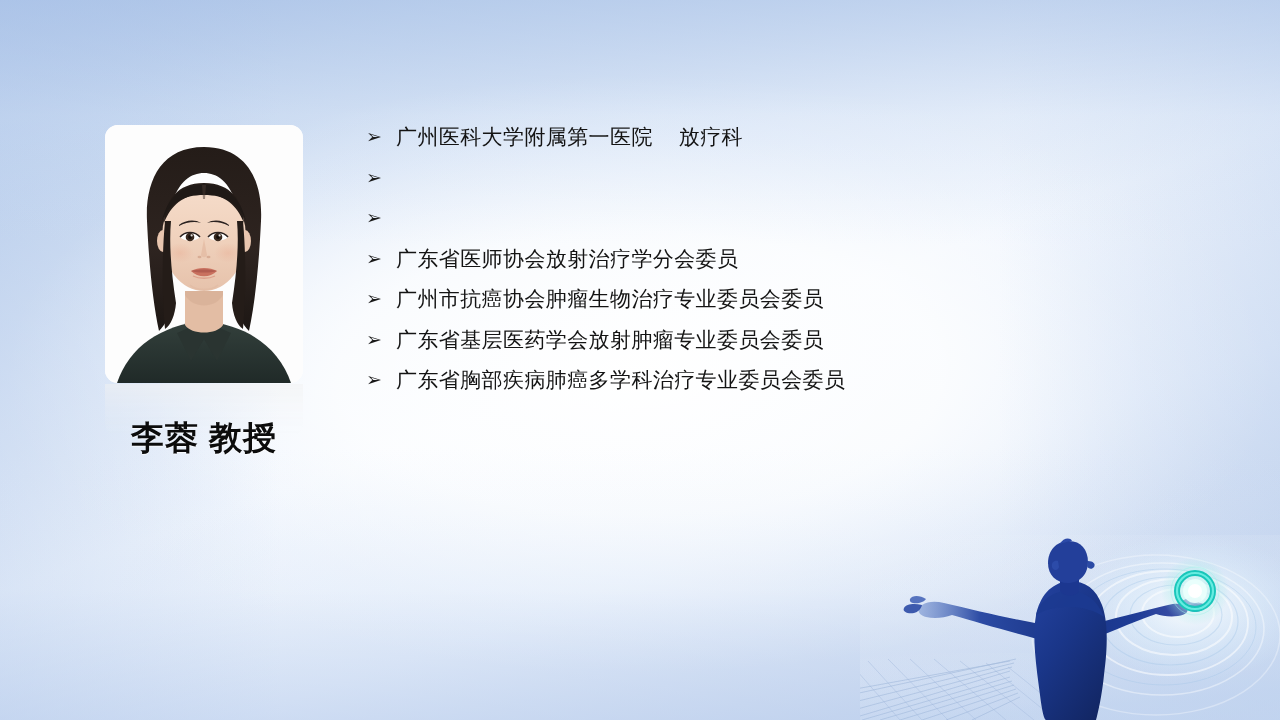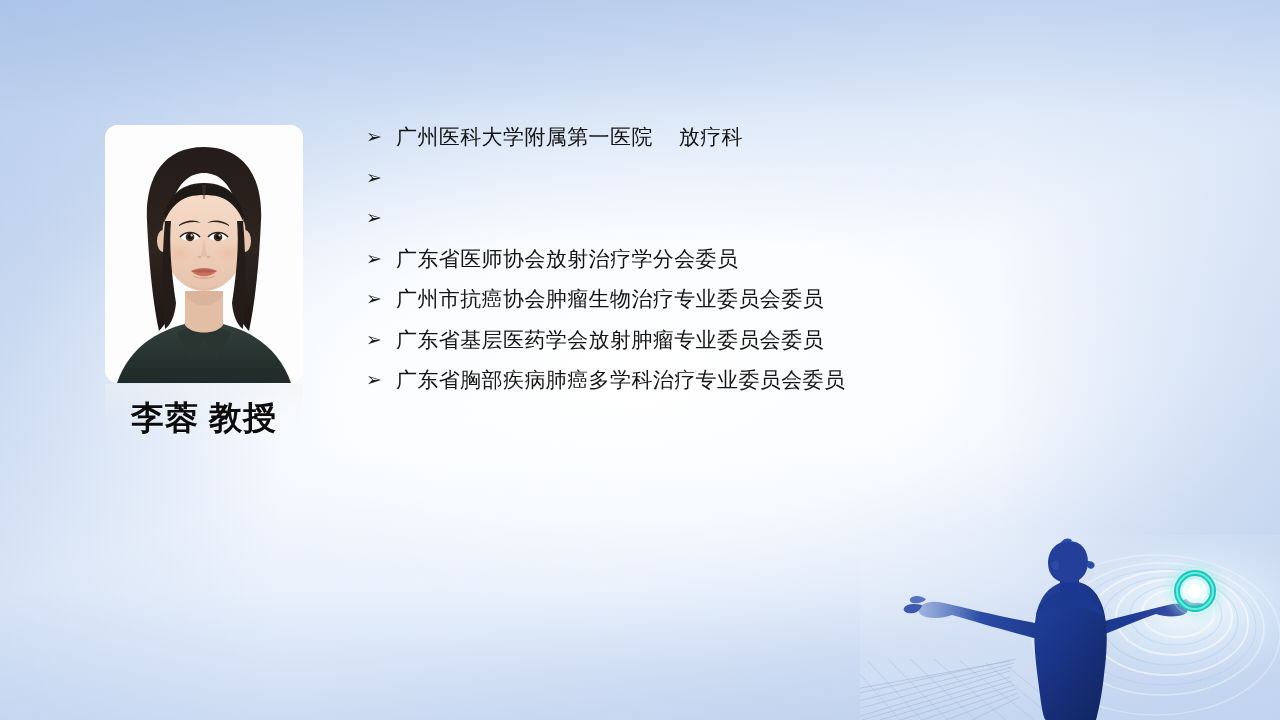--- a/index.html
+++ b/index.html
@@ -52,21 +52,21 @@
   }
   #portrait-reflection .inner {
     position:absolute; left:0; bottom:0; width:198px; height:258px;
     transform:scaleY(-1); transform-origin:center;
   }
   #portrait-reflection svg { display:block; width:198px; height:258px; }
 
   
   #name-caption {
     position:absolute;
-    left:105px; top:396px;
+    left:105px; top:416px;
     width:198px;
     text-align:center;
     font-size:33px;
     font-weight:bold;
     letter-spacing:1px;
     color:#0c0c0c;
     text-shadow:0 1px 1px rgba(255,255,255,.75);
     white-space:nowrap;
   }
 

